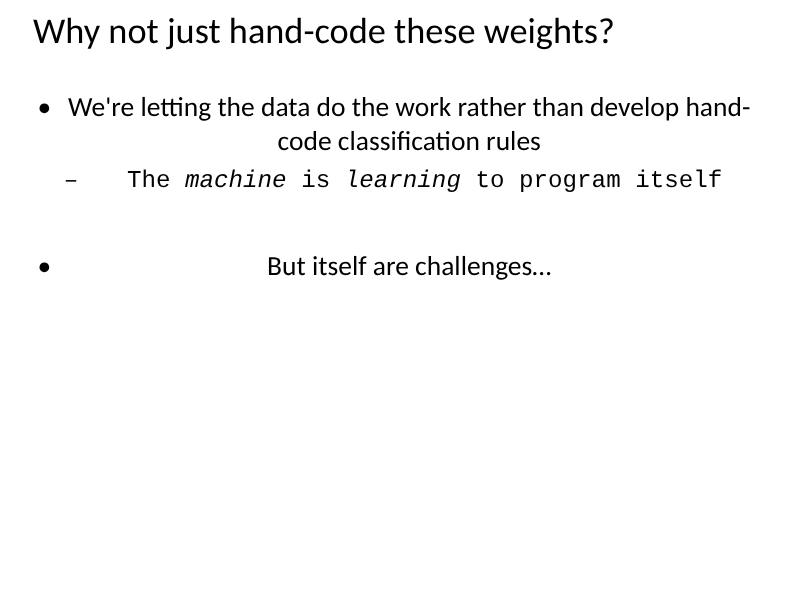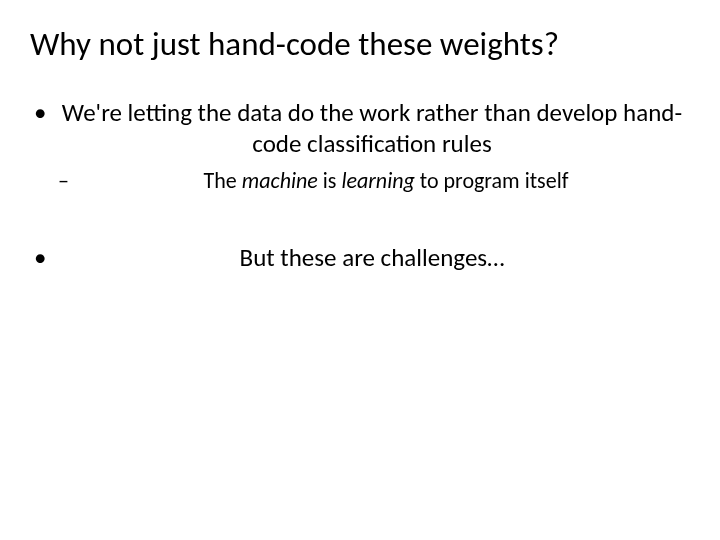--- a/index.html
+++ b/index.html
@@ -9,21 +9,21 @@
     height: 540px;
     background: #fff;
     font-family: Calibri, "Segoe UI", Arial, sans-serif;
     color: #000;
     overflow: hidden;
   }
   .slide {
     box-sizing: border-box;
     width: 720px;
     height: 436px;
-    padding: 20px 30px 30px 30px;
+    padding: 4px 30px 30px 30px;
     position: relative;
   }
   .title {
     font-size: 33px;
     line-height: 1.1;
     margin: 6px 0 36px 0;
     font-weight: 400;
   }
   ul.level1 {
     list-style: none;
@@ -47,20 +47,21 @@
   ul.level2 {
     list-style: none;
     padding-left: 28px;
     margin: 8px 0 0 0;
     font-size: 22px;
     line-height: 1.25;
   }
   ul.level2 > li {
     position: relative;
     margin-bottom: 8px;
+    font-family: Liberation Mono, monospace;
   }
   ul.level2 > li::before {
     content: "–";
     position: absolute;
     left: -24px;
     top: 0;
     font-size: 22px;
   }
   .gap {
     height: 36px;
@@ -81,16 +82,16 @@
           <span>The </span><span class="italic">machine</span><span> is </span><span class="italic">learning</span><span> to program itself</span>
         </li>
       </ul>
     </li>
   </ul>
 
   <div class="gap"></div>
 
   <ul class="level1">
     <li>
-      <span>But these are challenges…</span>
+      <span>But itself are challenges…</span>
     </li>
   </ul>
 </div>
 
 </body></html>

